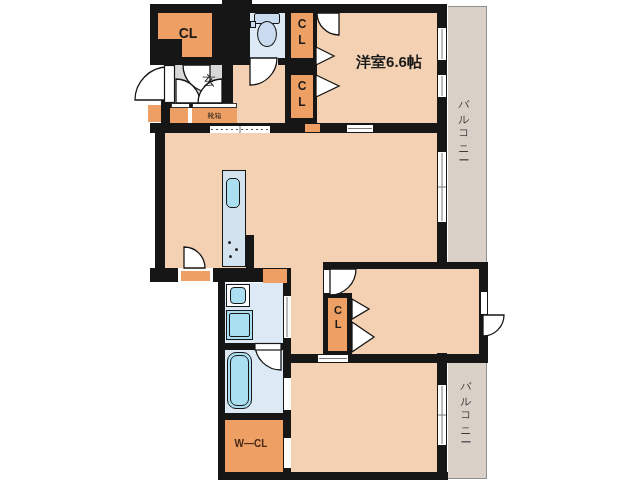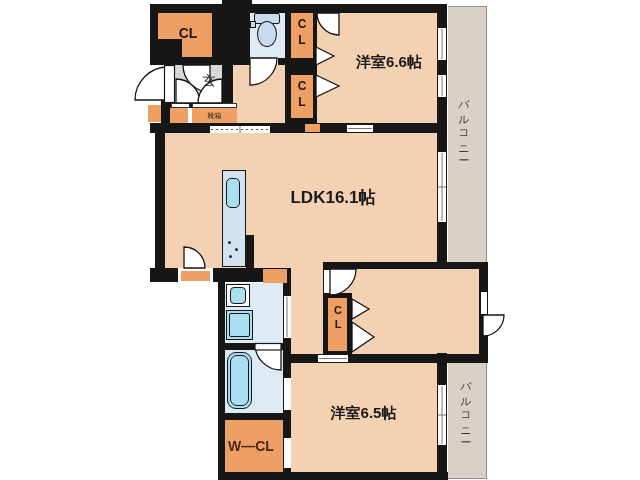--- a/index.html
+++ b/index.html
@@ -165,20 +165,18 @@
     <line class="tick" x1="438" y1="415" x2="446" y2="415"></line>
     <line class="tick" x1="287" y1="297" x2="287" y2="337"></line>
   </svg>
 
   <div class="lbl" style="left:170px;top:25px;width:36px;font-size:14px;font-weight:bold;">CL</div>
   <div class="lbl vtext" style="left:295px;top:17px;font-size:12px;font-weight:bold;letter-spacing:2px;">CL</div>
   <div class="lbl vtext" style="left:295px;top:79px;font-size:12px;font-weight:bold;letter-spacing:2px;">CL</div>
   <div class="lbl" style="left:196px;top:72px;width:26px;font-size:13px;">玄</div>
   <div class="lbl" style="left:192px;top:111px;width:45px;font-size:7px;">靴箱</div>
   <div class="lbl" style="left:317px;top:53px;width:144px;font-size:15px;font-weight:600;">洋室6.6帖</div>
-  <div class="lbl" style="left:253px;top:186px;width:160px;font-size:17px;font-weight:600;">LDK16.1帖</div>
   <div class="lbl vtext" style="left:332px;top:304px;font-size:11px;font-weight:bold;letter-spacing:2px;">CL</div>
-  <div class="lbl" style="left:290px;top:404px;width:147px;font-size:15px;font-weight:600;">洋室6.5帖</div>
-  <div class="lbl" style="left:225px;top:438px;width:52px;font-size:14px;font-weight:bold;color:var(--wclText);">W—CL</div>
+  <div class="lbl" style="left:225px;top:438px;width:52px;font-size:10px;font-weight:bold;color:var(--wclText);">W—CL</div>
   <div class="lbl vtext" style="left:456px;top:92px;font-size:11px;color:var(--balconyText);letter-spacing:3px;">バルコニー</div>
   <div class="lbl vtext" style="left:458px;top:374px;font-size:11px;color:var(--balconyText);letter-spacing:3px;">バルコニー</div>
 
 </div>
 
 </body></html>

